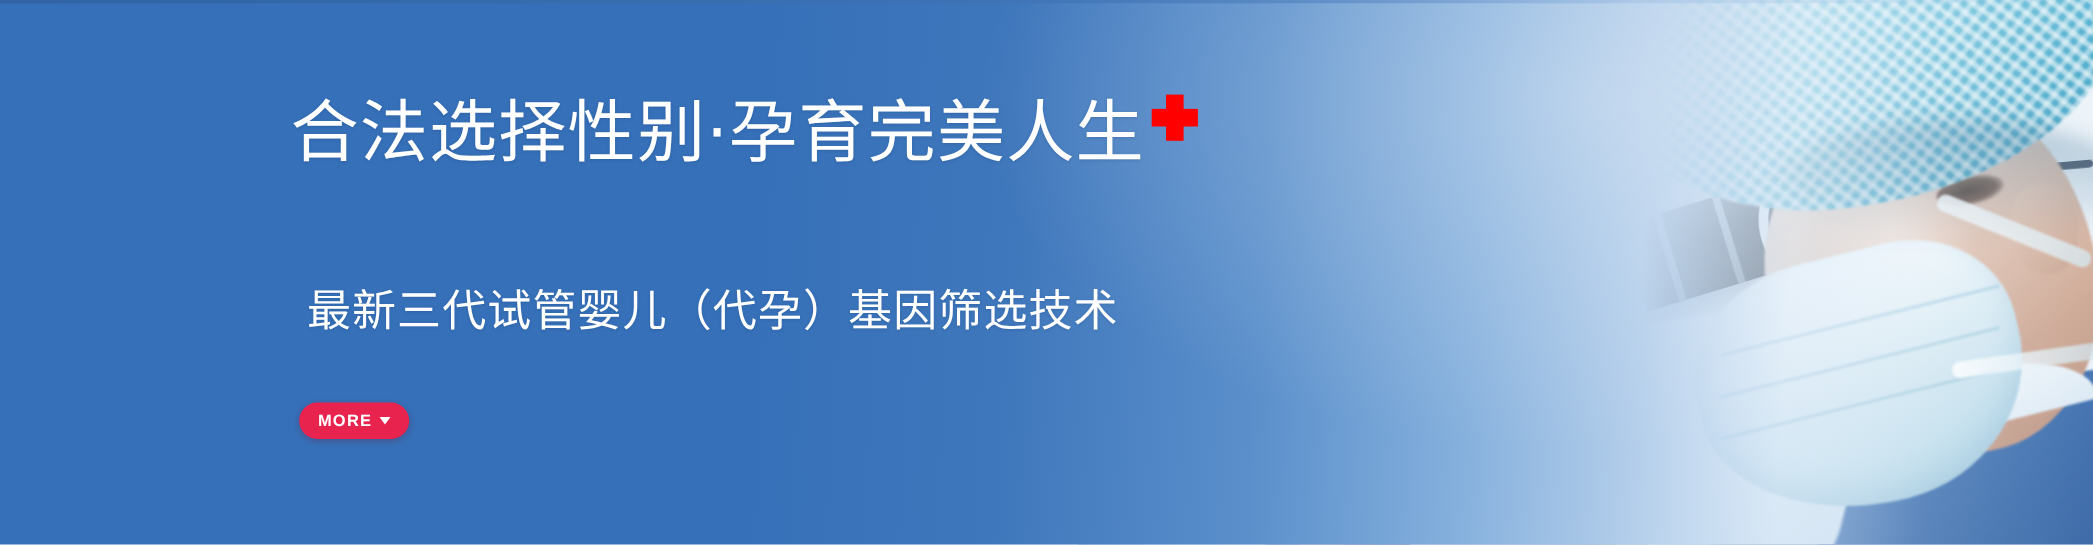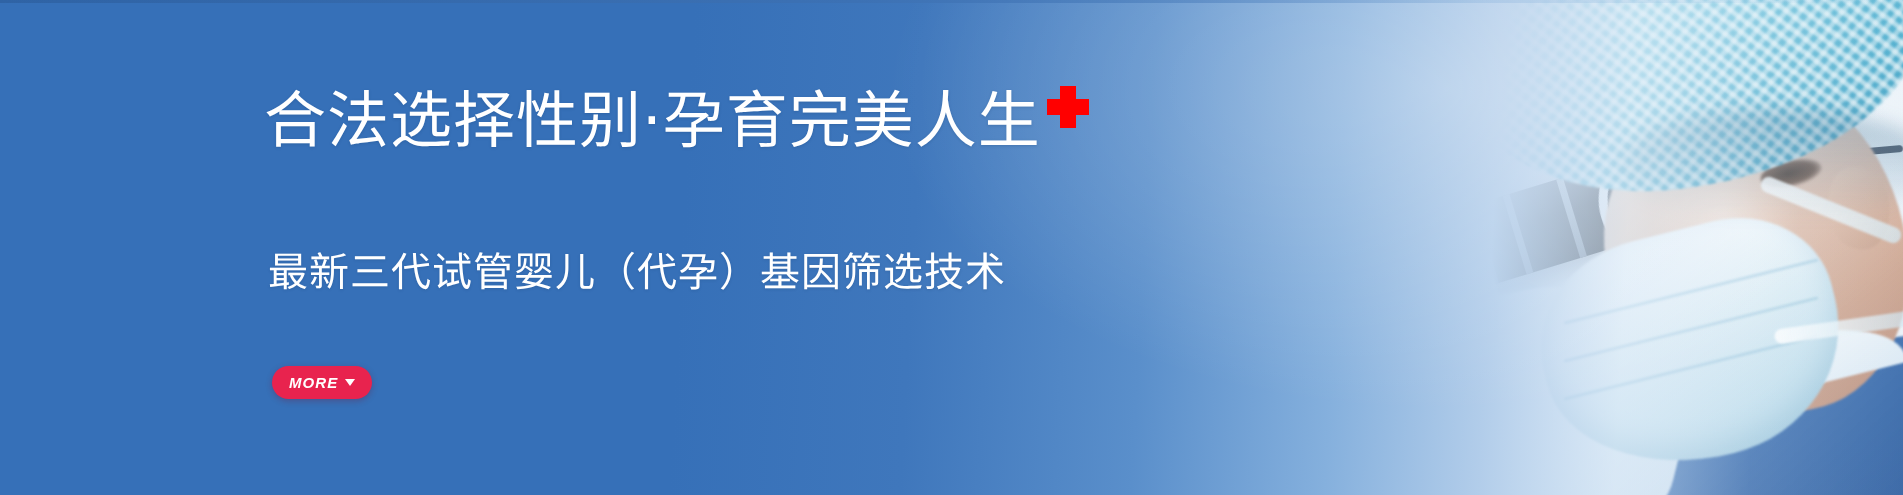--- a/index.html
+++ b/index.html
@@ -345,21 +345,21 @@
     content:"";
     position:absolute;
     background:#ff0000;
   }
   .headline .cross::before{ left:13px; top:0;   width:16px; height:42px; }
   .headline .cross::after { left:0;   top:13px; width:42px; height:16px; }
 
   .subhead{
     position:absolute;
     left:2px; top:248px;
-    margin:4px;
+    margin:15px;
     font-size:40px;
     line-height:1;
     font-weight:400;
     letter-spacing:1px;
     color:#ffffff;
     white-space:nowrap;
     font-family:"DejaVu Sans","Liberation Sans",sans-serif;
     text-shadow:0 1px 3px rgba(20,55,100,.20);
   }
 
@@ -374,21 +374,20 @@
     border:0;
     border-radius:17px;
     background:#e8234e;
     color:#ffffff;
     font-size:15px;
     font-weight:700;
     letter-spacing:1.1px;
     cursor:pointer;
     font-family:"Liberation Sans","DejaVu Sans",sans-serif;
     box-shadow:0 2px 6px rgba(120,12,40,.30);
-    font-style:italic;
   }
   .more-btn .caret{
     display:inline-block;
     width:0; height:0;
     border-left:5px solid transparent;
     border-right:5px solid transparent;
     border-top:7px solid #ffffff;
   }
 </style>
 </head>

